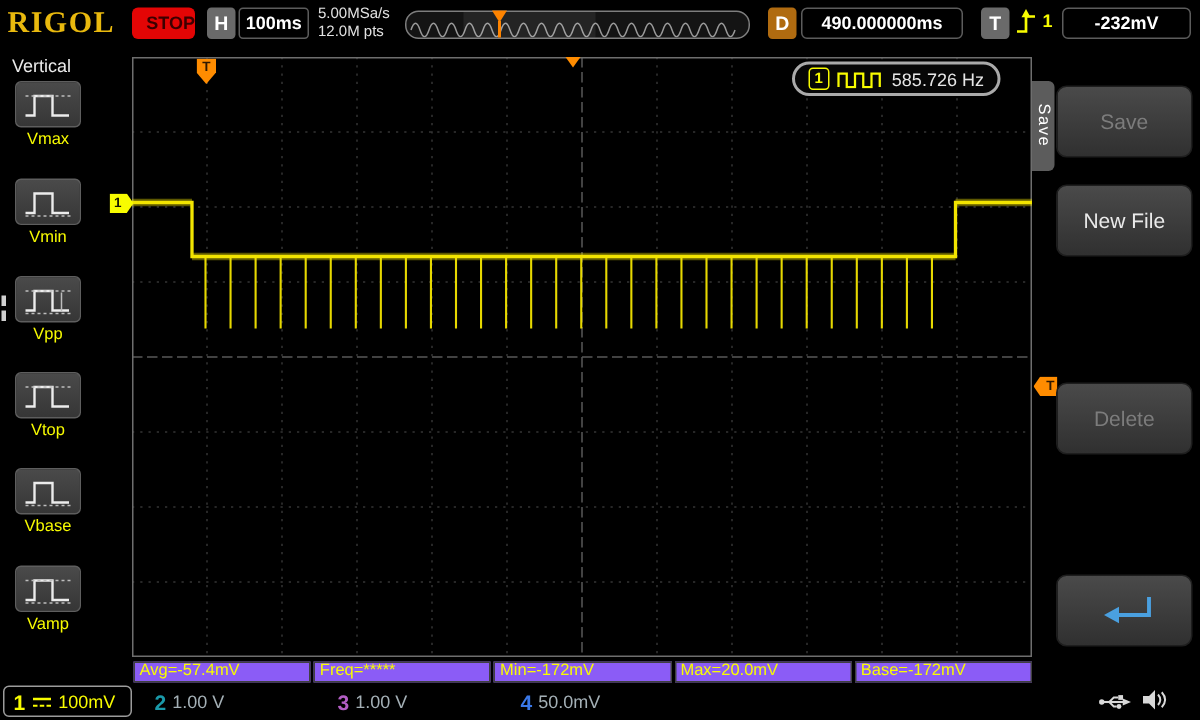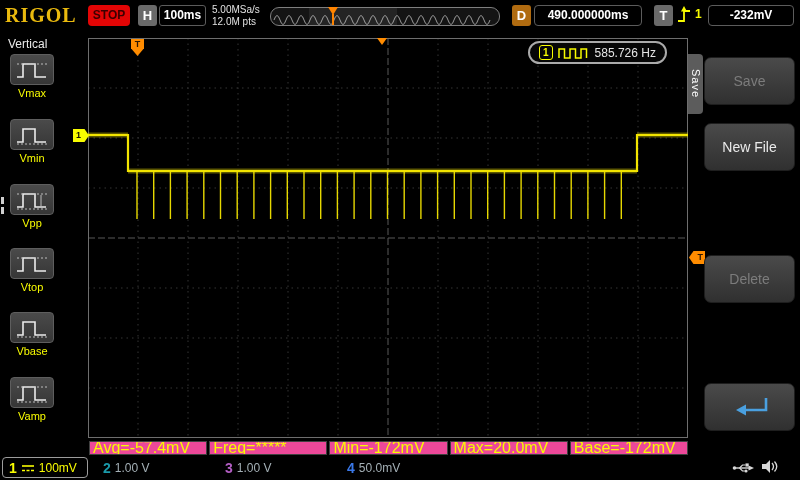--- a/index.html
+++ b/index.html
@@ -1,19 +1,19 @@
 <!DOCTYPE html>
 <html><head>
 <meta charset="utf-8">
 <style>
 *{box-sizing:border-box;margin:0;padding:0}
 html,body{background:#000}
 #screen{position:relative;width:800px;height:480px;background:#000;font-family:"Liberation Sans",sans-serif;overflow:hidden}
 .logo{position:absolute;left:5px;top:4px;font-family:"Liberation Serif",serif;font-weight:bold;font-size:20px;color:#e9b90e;letter-spacing:1px}
-.stop{position:absolute;left:88px;top:5px;width:42px;height:21px;background:#e30505;border-radius:4px;color:#3c0000;font-weight:bold;font-size:12px;text-align:center;line-height:21px}
+.stop{position:absolute;left:88px;top:5px;width:42px;height:21px;background:#e30505;border-radius:4px;color:#3c0000;font-weight:bold;font-size:12px;text-align:right;line-height:21px}
 .badge{position:absolute;top:5px;width:19px;height:21px;border-radius:3px;color:#fff;font-weight:bold;font-size:13px;text-align:center;line-height:21px;background:#6a6a6a}
 #h-badge{left:138px}
 #d-badge{left:512px;background:#b06b10}
 #t-badge{left:654px}
 .boxval{position:absolute;top:5px;height:21px;background:#000;border:1px solid #5c5c5c;border-radius:3px;color:#fff;font-weight:bold;font-size:12px;text-align:center;line-height:19px}
 #h-value{left:159px;width:47px}
 #d-value{left:534px;width:108px;border-radius:4px}
 #t-value{left:708px;width:86px;border-radius:4px}
 .srate{position:absolute;left:212px;top:4px;font-size:10px;color:#e2e2e2;line-height:12px;white-space:nowrap}
 .pos-strip{position:absolute;left:270px;top:7px;width:230px;height:19px;background:#141414;border:1px solid #7e7e7e;border-radius:9px}
@@ -33,21 +33,21 @@
 .fc-ch{border:1px solid #f8fc00;color:#f8fc00;border-radius:3px;font-size:10px;font-weight:bold;padding:0 3px;line-height:13px}
 .fc-val{color:#e6e6e6;font-size:12px;font-weight:normal;white-space:nowrap}
 .ch1-marker{position:absolute;left:73px;top:129px;width:16px;height:13px;background:#f8fc00;clip-path:polygon(0 0,72% 0,100% 50%,72% 100%,0 100%);color:#141400;font-size:9px;font-weight:bold;line-height:13px;padding-left:3px}
 .trig-level-marker{position:absolute;left:689px;top:251px;width:16px;height:13px;background:#ff8c00;clip-path:polygon(28% 0,100% 0,100% 100%,28% 100%,0 50%);color:#301800;font-size:9px;font-weight:bold;line-height:13px;text-align:right;padding-right:2px}
 .trig-pos-marker{position:absolute;left:131px;top:39px;width:13px;height:17px;background:#ff8c00;clip-path:polygon(0 0,100% 0,100% 55%,50% 100%,0 55%);color:#301800;font-size:9px;font-weight:bold;text-align:center;line-height:10px}
 .center-tri{position:absolute;left:377px;top:38px;width:0;height:0;border-left:5px solid transparent;border-right:5px solid transparent;border-top:7px solid #ff8c00}
 .menu-tab{position:absolute;left:688px;top:54px;width:15px;height:60px;background:#5c5c5c;color:#fff;font-size:11px;writing-mode:vertical-rl;display:flex;align-items:center;justify-content:center;border-radius:0 4px 4px 0;letter-spacing:1px}
 .mbtn{position:absolute;left:704px;width:91px;height:48px;border-radius:7px;background:linear-gradient(#4a4a4a,#303030);border:1px solid #1e1e1e;color:#eaeaea;font-size:14px;display:flex;align-items:center;justify-content:center;cursor:default}
 .mbtn.disabled{color:#7c7c7c}
 .meas-bar{position:absolute;left:89px;top:441px;width:599px;height:14px;display:flex;gap:2px}
-.meas-box{flex:1;background:#ec4899;border:1px solid #404040;color:#f8fc00;font-size:16px;line-height:11px;padding:0 3px;white-space:nowrap;overflow:hidden}
+.meas-box{flex:1;background:#8b5cf6;border:1px solid #404040;color:#f8fc00;font-size:11px;line-height:11px;padding:0 3px;white-space:nowrap;overflow:hidden}
 .chbox{position:absolute;top:457px;height:21px;display:flex;align-items:center;gap:4px;padding:0 6px;border-radius:4px;border:1px solid transparent}
 .chbox.active{border-color:#9c9c9c}
 .ch-num{font-weight:bold;font-size:14px}
 .ch-scale{font-weight:normal;font-size:12px}
 #ch0{left:2px;width:86px}
 #ch1{left:96px;width:110px}
 #ch2{left:218px;width:110px}
 #ch3{left:340px;width:110px}
 .usb-icon{position:absolute;left:732px;top:462px}
 .spk-icon{position:absolute;left:761px;top:459px}

